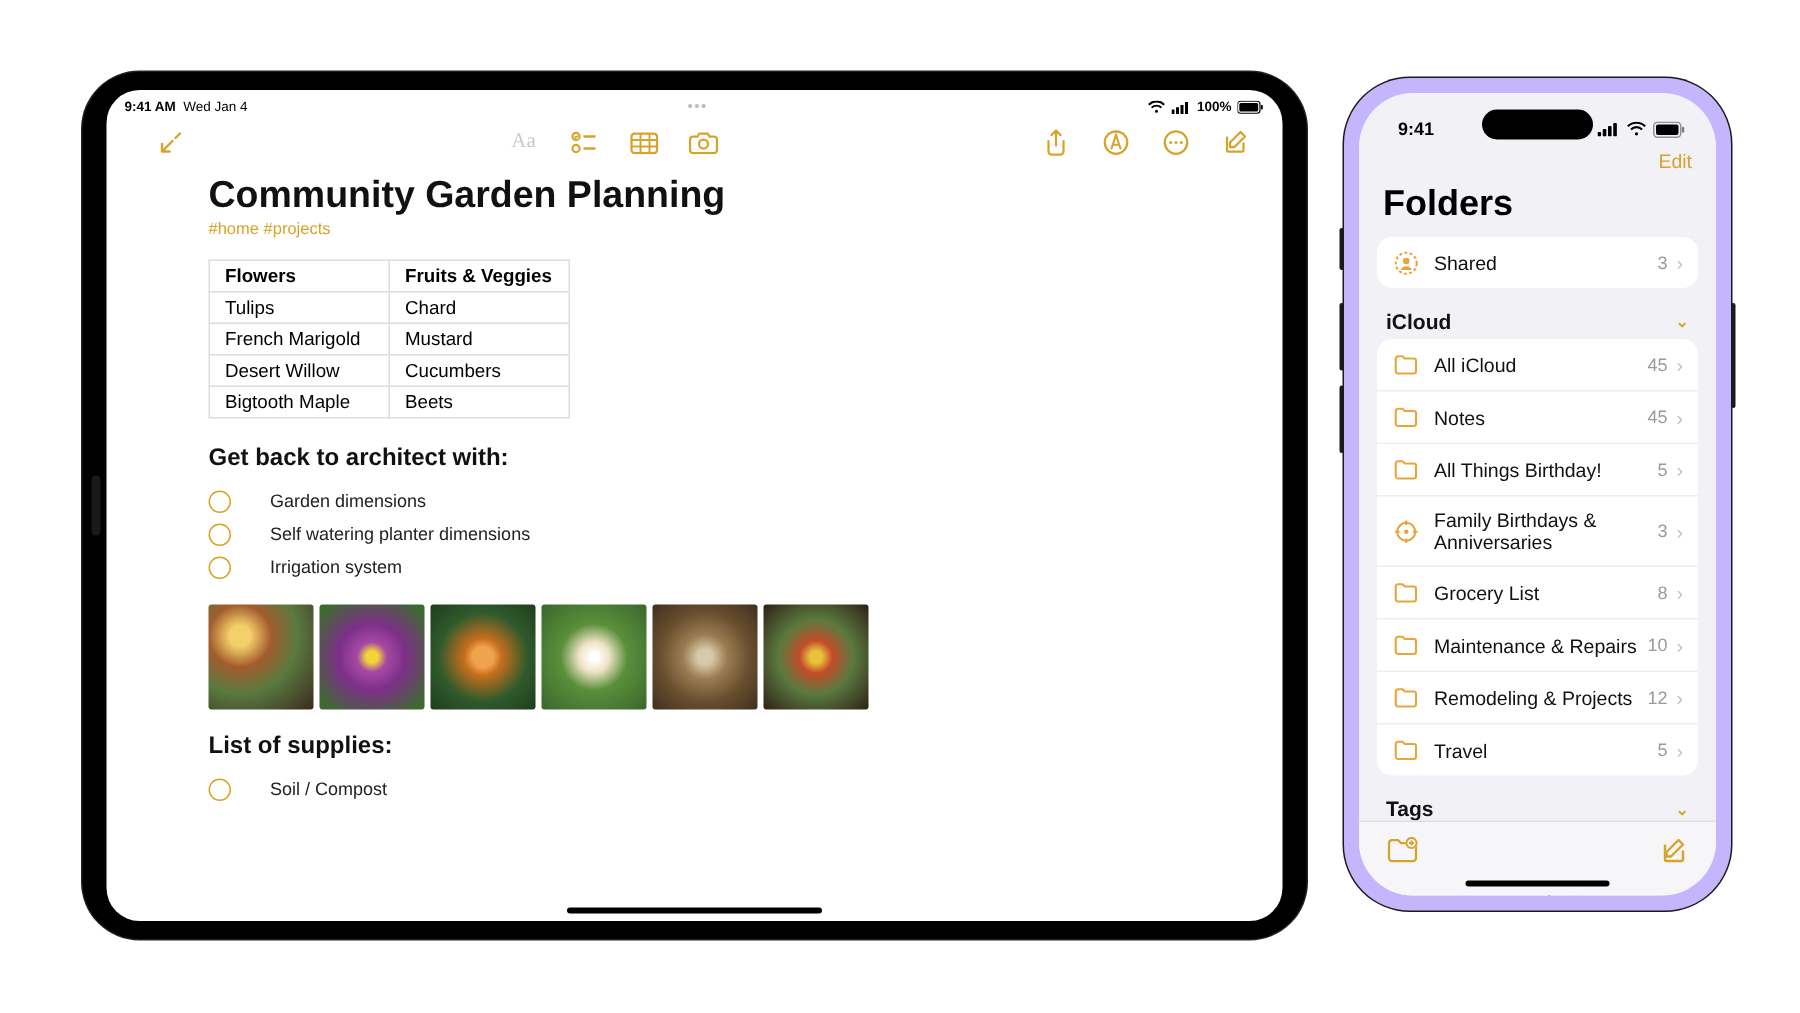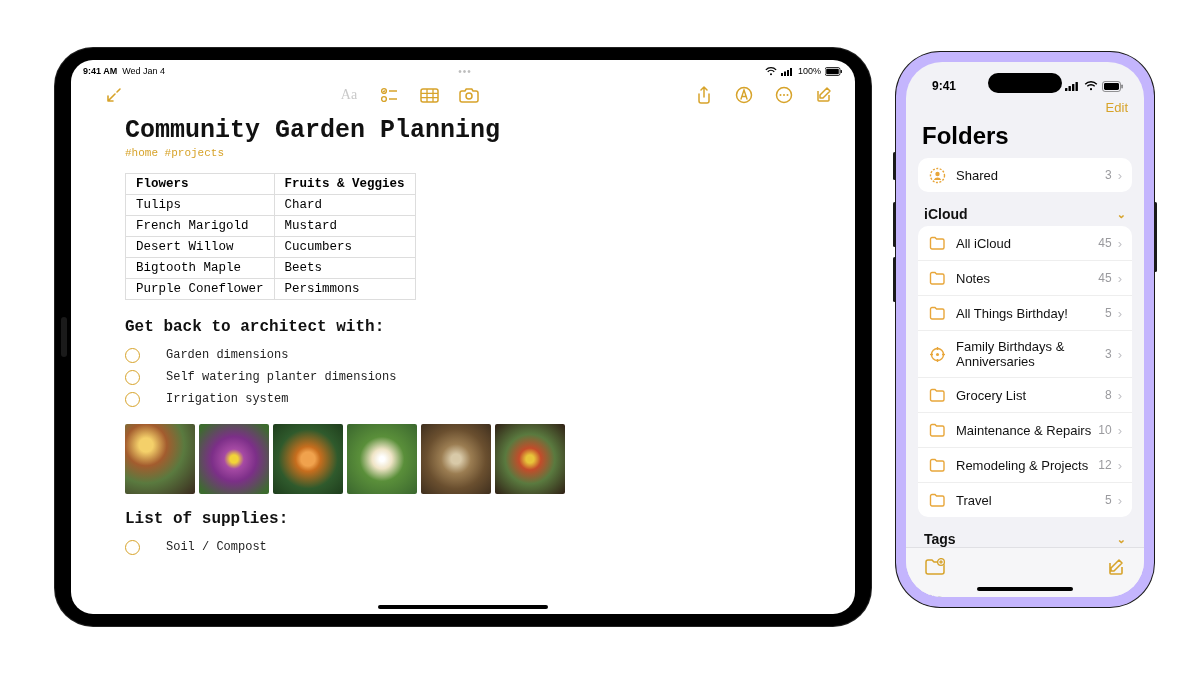--- a/index.html
+++ b/index.html
@@ -65,22 +65,21 @@
     display: flex;
     align-items: center;
     justify-content: center;
     color: #d7a32a;
   }
   .tool-icon.dim { color: #c9c9c9; }
   .tool-group { display: flex; gap: 10px; }
   .note-body {
     flex: 1;
     overflow: hidden;
-    padding: 2px 54px 0 54px;
-    font-family: Liberation Mono, monospace;
+    padding: 2px 54px 0 68px;
   }
   .note-title { font-size: 25px; font-weight: 700; color: #111; margin-bottom: 2px; }
   .note-tags { font-size: 11px; color: #d7a32a; margin-bottom: 14px; }
   .note-table {
     border-collapse: collapse;
     font-size: 12.5px;
     margin-bottom: 18px;
   }
   .note-table th, .note-table td {
     border: 1px solid #ddd;
@@ -271,21 +270,21 @@
             </svg>
           </span>
         <span>
             <svg width="13" height="9" viewBox="0 0 13 9">
               <rect x="0" y="6" width="2" height="3" fill="#000"></rect>
               <rect x="3" y="4.5" width="2" height="4.5" fill="#000"></rect>
               <rect x="6" y="3" width="2" height="6" fill="#000"></rect>
               <rect x="9" y="1" width="2" height="8" fill="#000"></rect>
             </svg>
           </span>
-        <span style="font-size:9px;font-weight:400">100%</span>
+        <span style="font-size:9px;font-weight:700">100%</span>
         <span>
             <svg width="18" height="9" viewBox="0 0 18 9">
               <rect x="0" y="0.5" width="15" height="8" rx="2" fill="none" stroke="#000" stroke-width="0.8"></rect>
               <rect x="1.2" y="1.7" width="12.6" height="5.6" rx="1" fill="#000"></rect>
               <rect x="15.6" y="3" width="1.3" height="3" rx="0.6" fill="#000"></rect>
             </svg>
           </span>
       </span>
     </div>
 
@@ -375,24 +374,20 @@
               <td>Mustard</td>
             </tr>
             <tr>
               <td>Desert Willow</td>
               <td>Cucumbers</td>
             </tr>
             <tr>
               <td>Bigtooth Maple</td>
               <td>Beets</td>
             </tr>
-            <tr>
-              <td>Purple Coneflower</td>
-              <td>Persimmons</td>
-            </tr>
           </tbody>
       </table>
 
       <div class="note-h2">Get back to architect with:</div>
       <ul class="checklist" id="check1">
           <li>
             <span class="check-circle"></span>
             <span>Garden dimensions</span>
           </li>
           <li>

